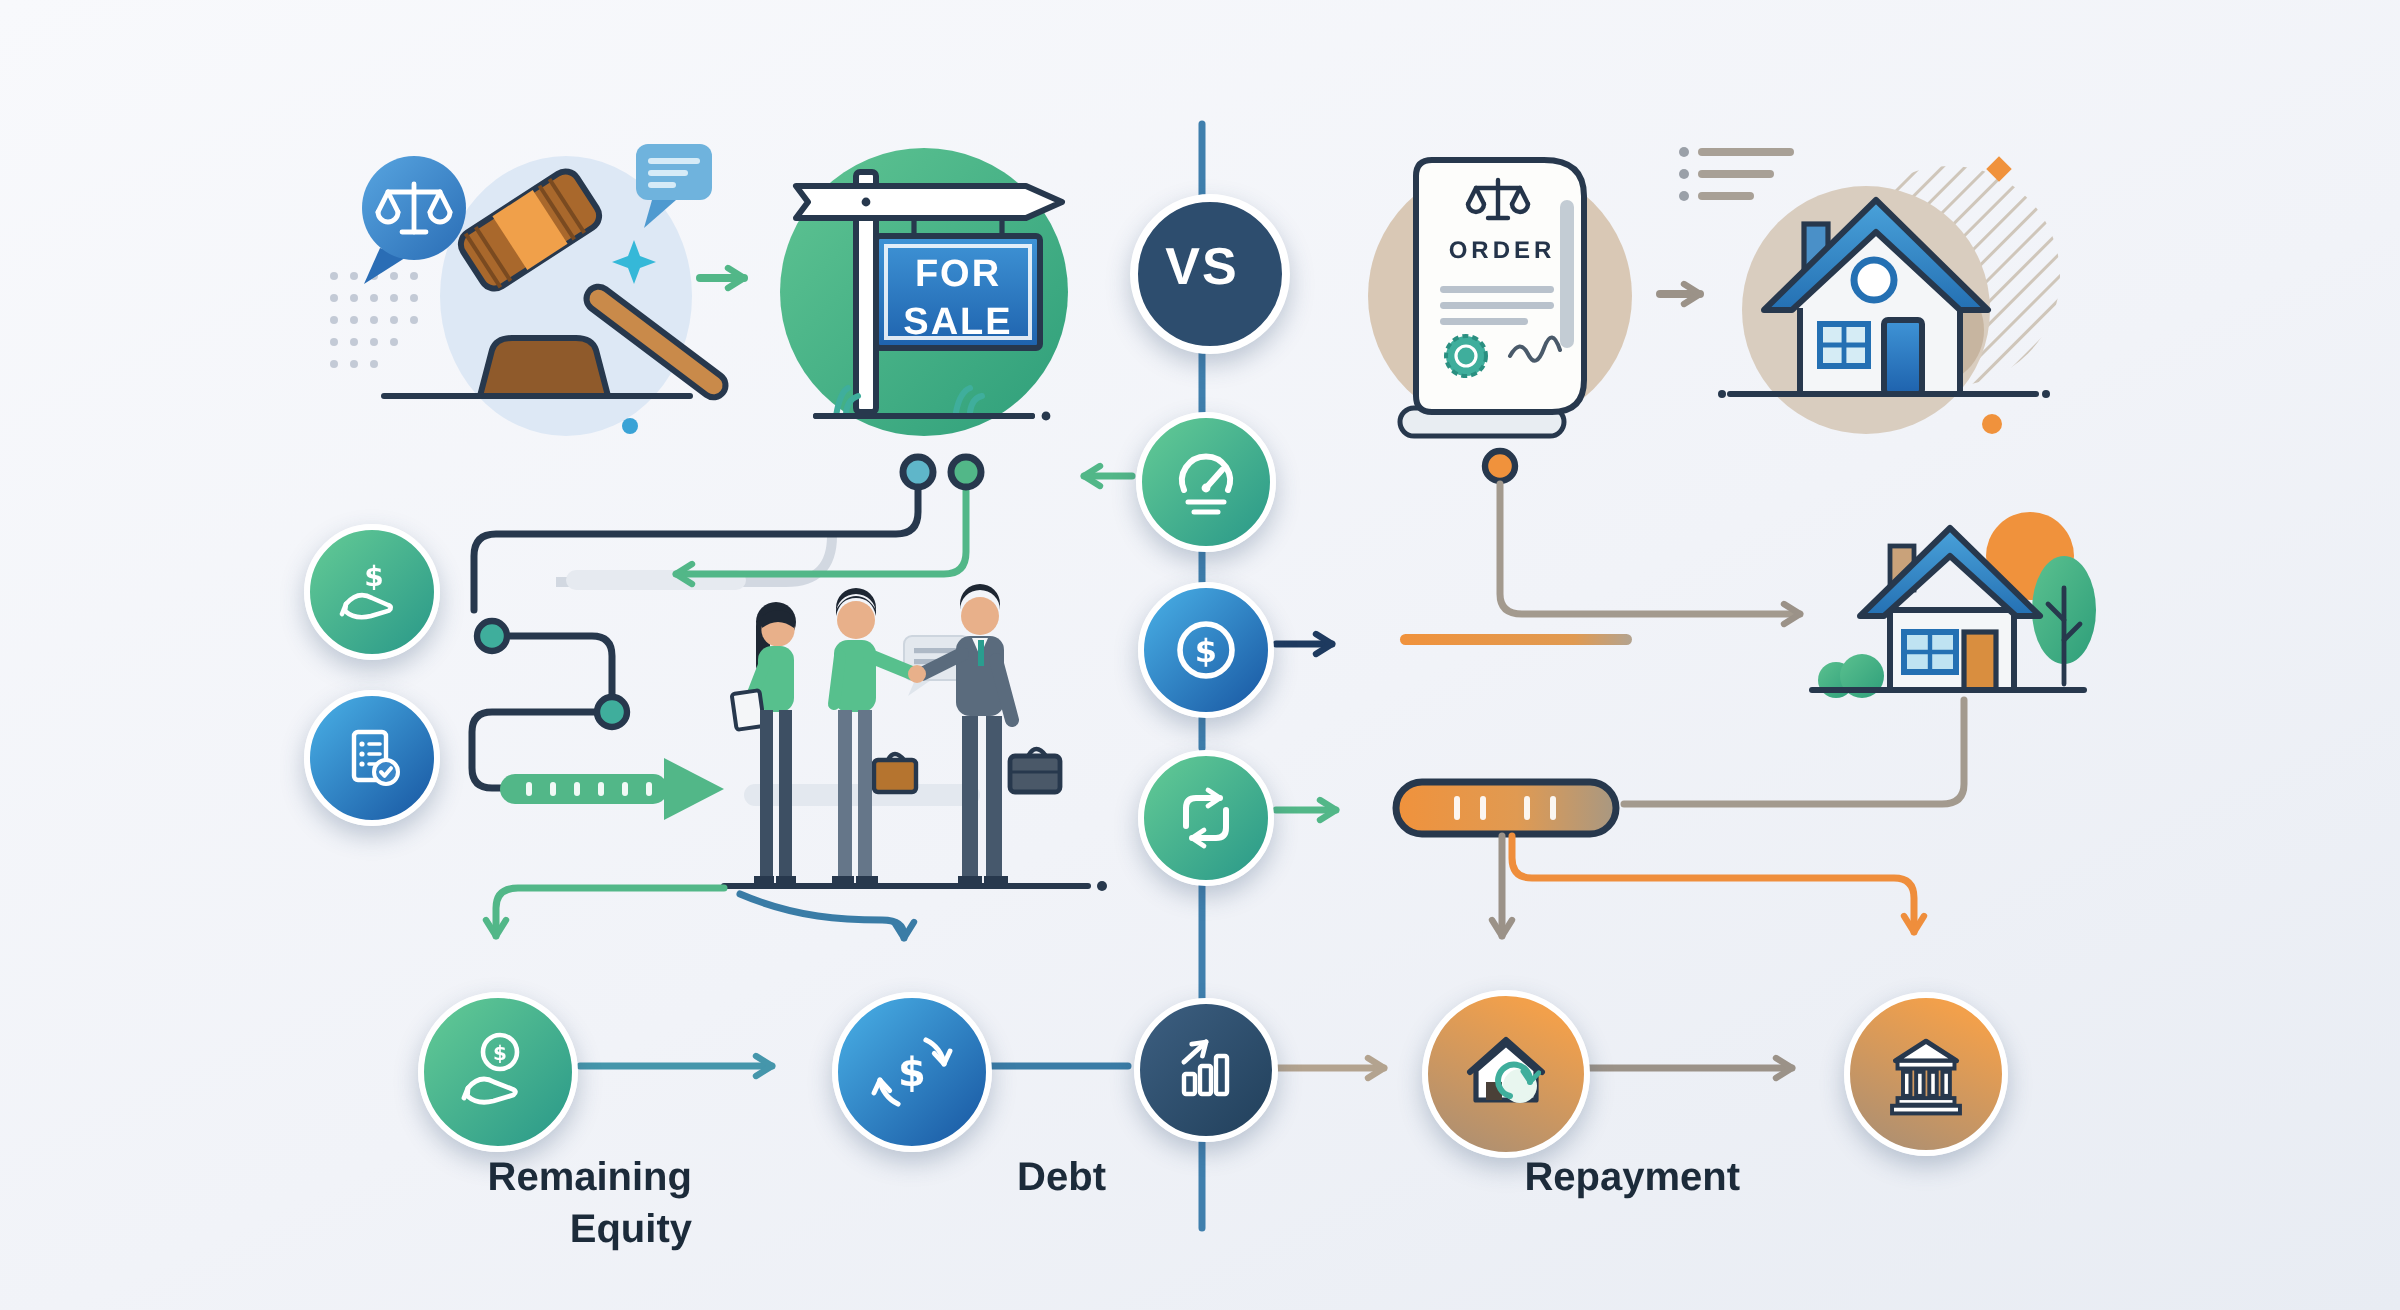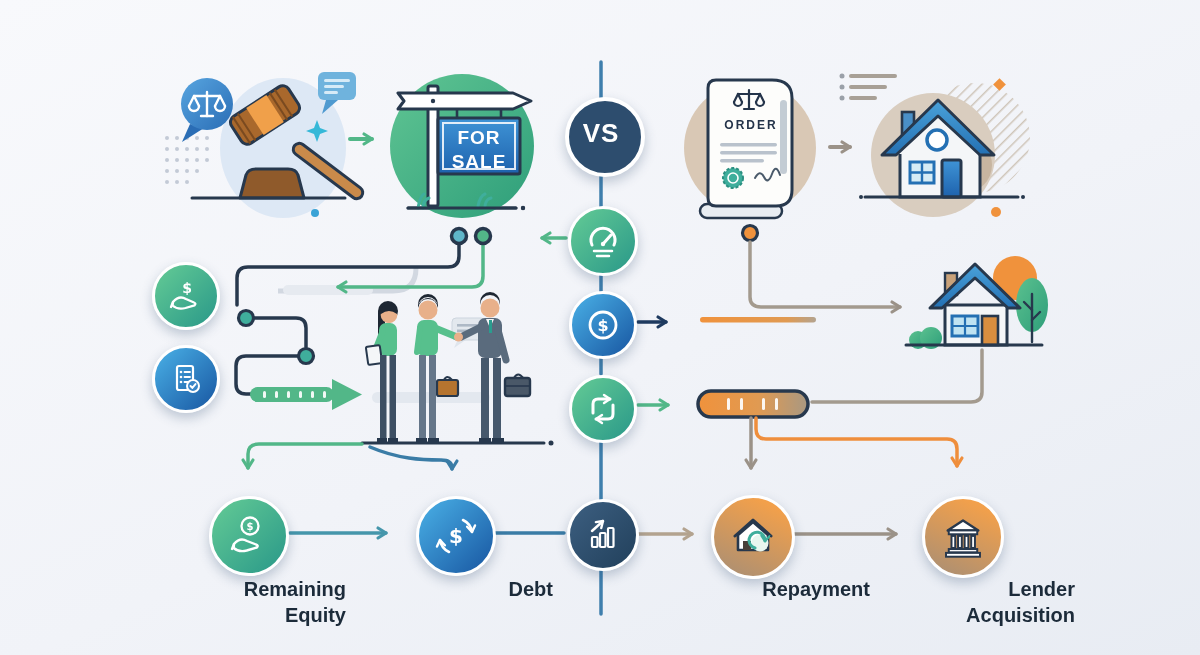--- a/index.html
+++ b/index.html
@@ -520,18 +520,14 @@
   <div class="label" style="left:146px;top:576px;width:200px;">
     <span>Remaining</span>
     <span>Equity</span>
   </div>
   <div class="label" style="left:353px;top:576px;width:200px;">
     <span>Debt</span>
   </div>
   <div class="label" style="left:630px;top:576px;width:240px;">
     <span>Repayment</span>
   </div>
-  <div class="label" style="left:845px;top:576px;width:230px;">
-    <span>Lender</span>
-    <span>Acquisition</span>
-  </div>
 
 </div>
 
 </body></html>

